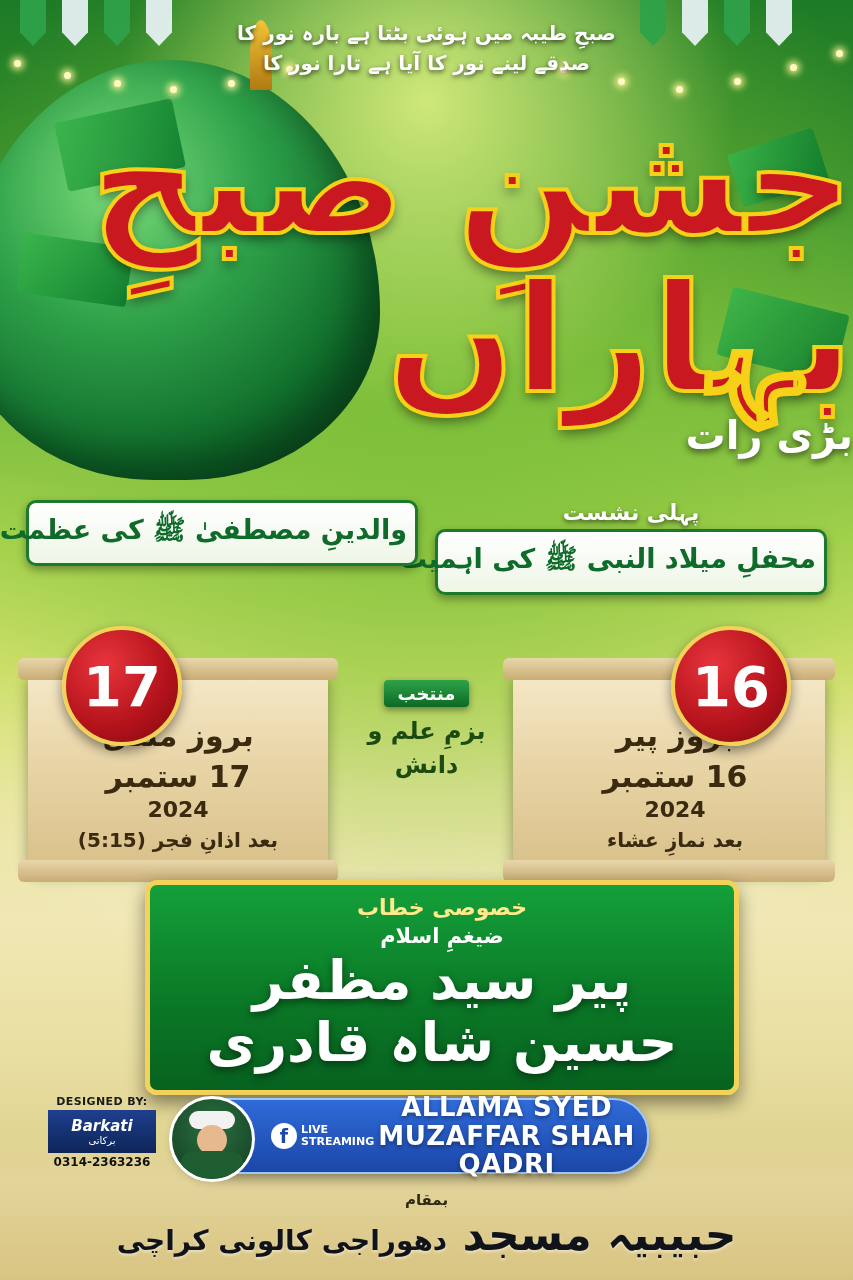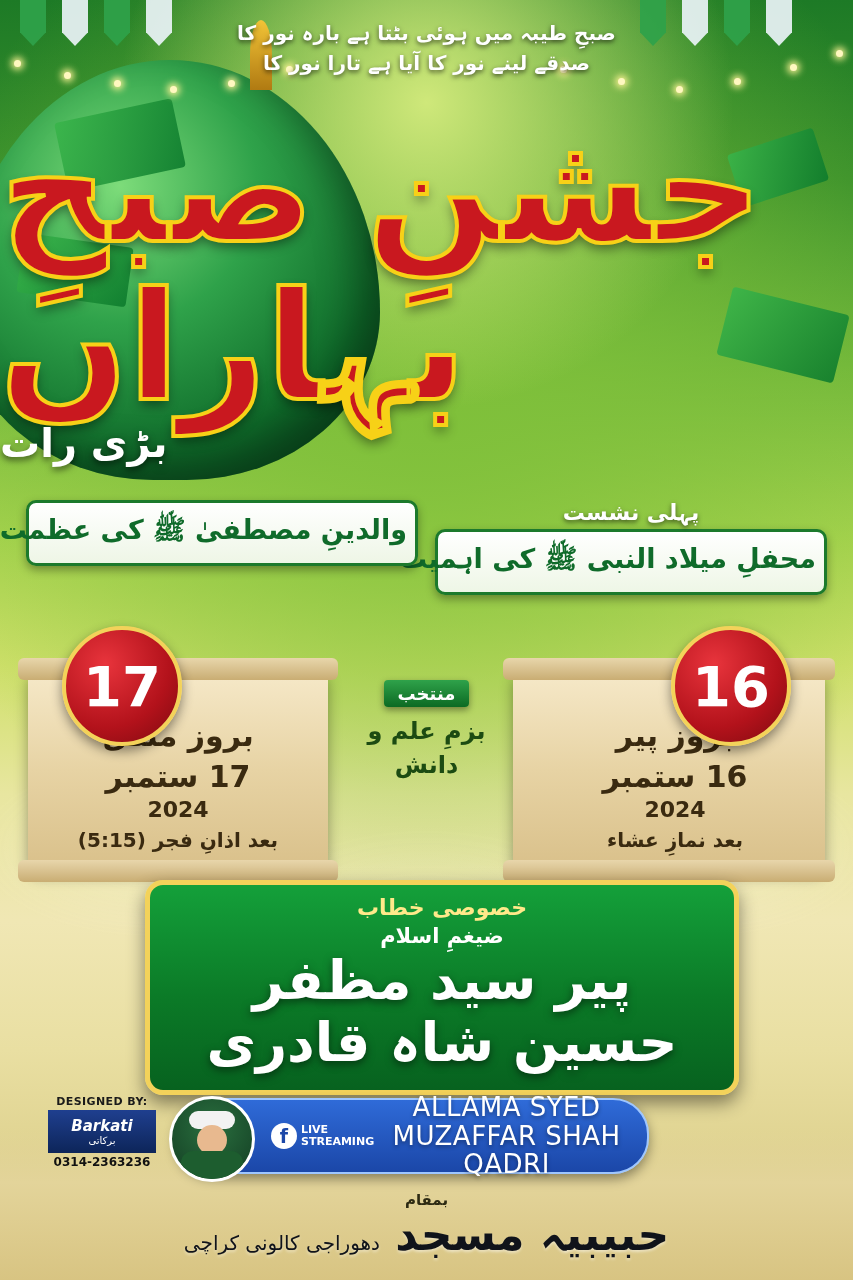--- a/index.html
+++ b/index.html
@@ -66,21 +66,21 @@
     position:absolute;top:18px;left:0;right:0;text-align:center;
     color:#ffffff;direction:rtl;
     font-family:"DejaVu Sans", sans-serif;
     text-shadow:0 2px 5px rgba(0,0,0,.65);
     line-height:1.5;
   }
   .couplet div{font-size:20px;font-weight:bold;}
 
   
   .title-wrap{
-    position:absolute;top:111px;left:0;right:0;text-align:left;direction:rtl;
+    position:absolute;top:103px;left:0;right:0;text-align:right;direction:rtl;
   }
   .title-main{
     font-size:150px;line-height:1.05;font-weight:bold;
     color:#c9181f;
     -webkit-text-stroke:4px #f7d117;
     text-shadow:0 0 2px #f7d117, 0 6px 12px rgba(0,0,0,.45);
     letter-spacing:-6px;
   }
   .title-sub{
     margin-top:-6px;
@@ -156,21 +156,21 @@
     box-shadow:0 3px 7px rgba(0,0,0,.4);
   }
   .tag-body{
     margin-top:8px;color:#1c4b12;font-size:24px;font-weight:bold;line-height:1.4;
   }
 
   
   .speaker{
     position:absolute;top:880px;left:145px;width:560px;
     background:linear-gradient(180deg,#14a03a 0%, #0b7a27 55%, #07621f 100%);
-    border:5px solid #f3d25a;border-radius:18px;
+    border:5px solid #f3d25a;border-radius:12px;
     box-shadow:0 8px 18px rgba(0,0,0,.45);
     padding:10px 12px 16px;direction:rtl;text-align:center;
   }
   .speaker-top{color:#ffe98a;font-size:22px;font-weight:bold;}
   .speaker-role{color:#ffffff;font-size:21px;font-weight:bold;margin-top:4px;}
   .speaker-name{
     color:#ffffff;font-size:54px;font-weight:bold;line-height:1.15;margin-top:2px;
     text-shadow:0 3px 8px rgba(0,0,0,.5);
   }
 
@@ -212,37 +212,37 @@
     position:absolute;left:50%;bottom:0;transform:translateX(-50%);
     width:62px;height:28px;border-radius:12px 12px 0 0;background:#1d5d2f;
   }
   .fb{
     margin-left:8px;width:26px;height:26px;border-radius:50%;
     background:#ffffff;color:#1b47a8;font-weight:bold;font-size:19px;
     display:flex;align-items:center;justify-content:center;
   }
   .live-text{color:#fff;font-size:11px;font-weight:bold;line-height:1.05;margin-left:4px;}
   .live-name{
-    flex:1;text-align:center;color:#ffffff;font-size:26px;font-weight:normal;
+    flex:1;text-align:center;color:#ffffff;font-size:26px;font-weight:bold;
     line-height:1.1;letter-spacing:.5px;padding-right:8px;
     text-shadow:0 2px 4px rgba(0,0,0,.4);
   }
 
   
   .footer{
     position:absolute;left:0;right:0;bottom:18px;text-align:center;direction:rtl;
   }
   .footer-tag{
     display:inline-block;color:#2d2a12;font-size:15px;font-weight:bold;margin-bottom:-4px;
   }
   .footer-main{
     color:#10131a;font-size:44px;font-weight:bold;line-height:1.2;
     text-shadow:0 2px 3px rgba(255,255,255,.45);
   }
-  .footer-sub{font-size:20px;font-weight:normal;}
+  .footer-sub{font-size:28px;font-weight:bold;}
 </style>
 </head>
 <body>
 
 <div class="poster">
 
   <div class="mosque-bg"></div>
   <div class="sand"></div>
 
   <div class="dome"></div>

